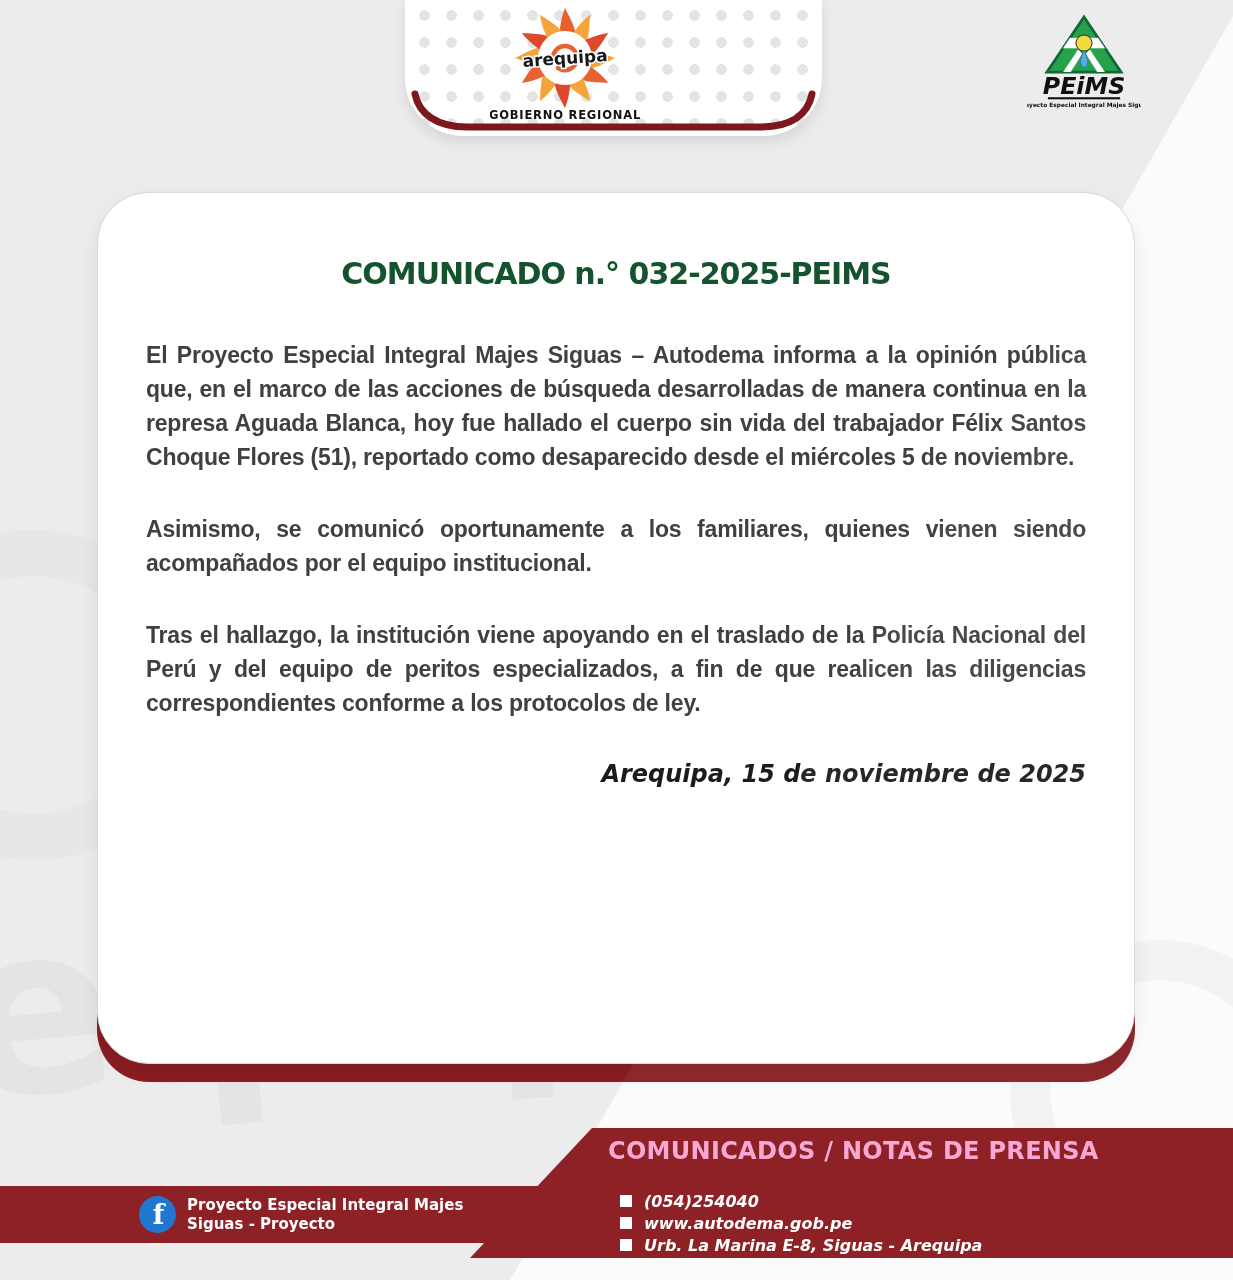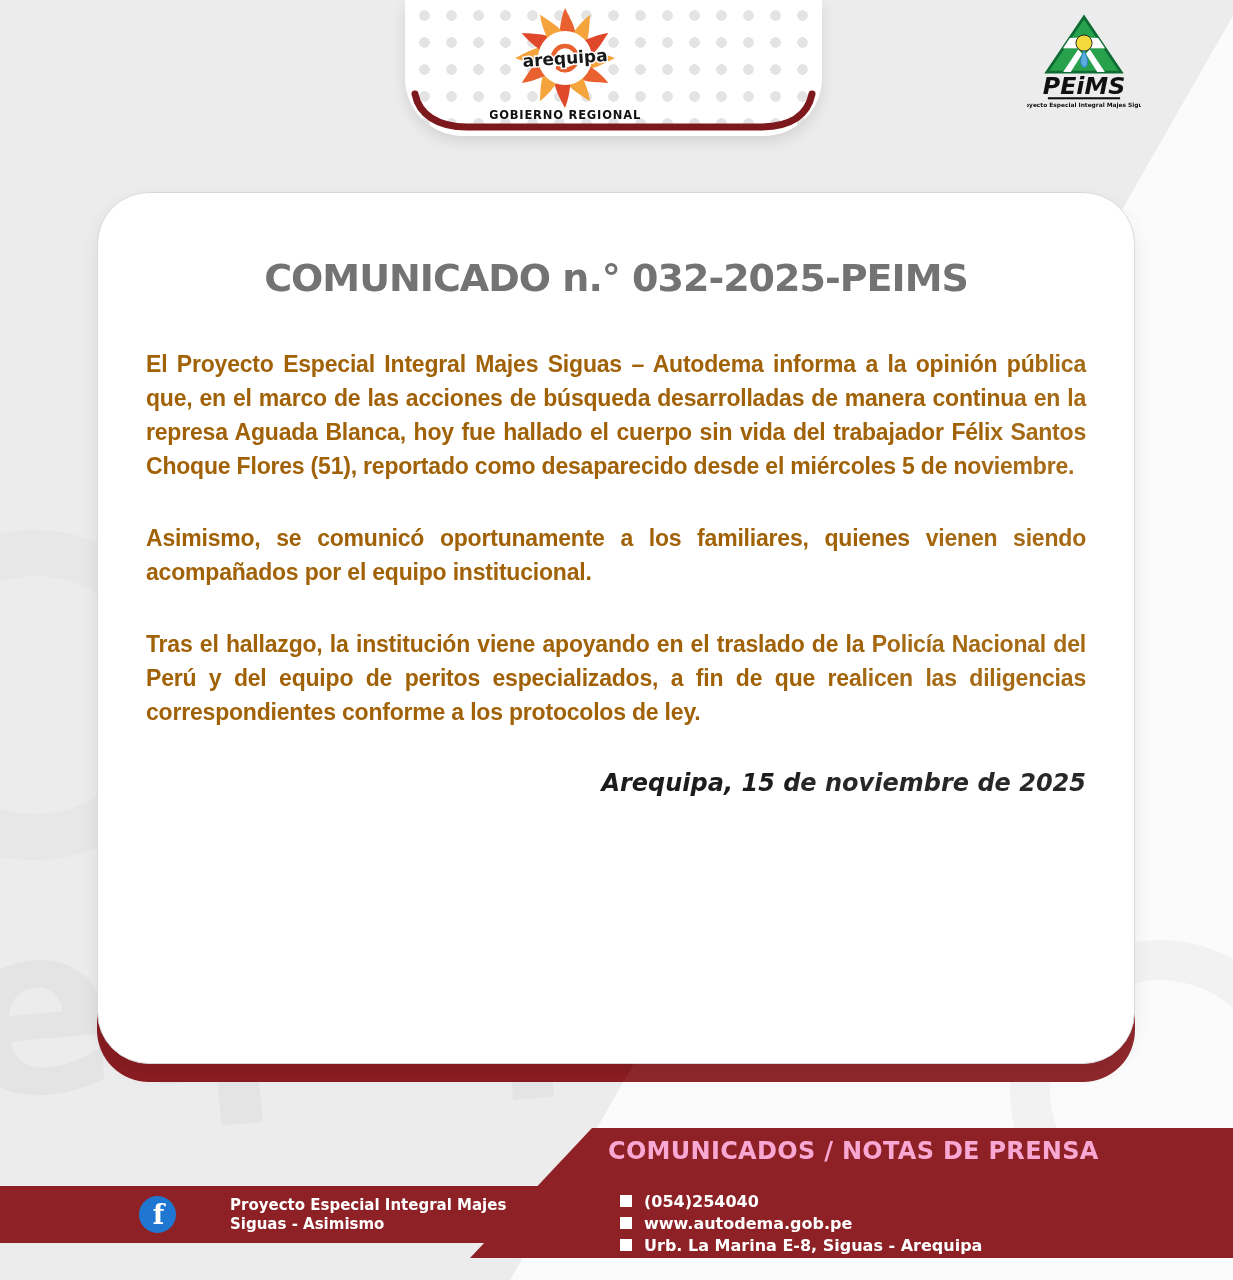--- a/index.html
+++ b/index.html
@@ -55,27 +55,27 @@
   }
   .main-card {
     position: absolute; left: 97px; top: 192px; width: 1038px; height: 872px; z-index: 3;
     background: #ffffff; border: 1px solid #d9d9d9; border-radius: 52px;
     padding: 52px 48px 0 48px;
     box-shadow: 0 8px 18px rgba(0,0,0,.08);
   }
   .doc-title {
     margin-top: 12px; margin-bottom: 46px;
     font-family: "DejaVu Sans", sans-serif; font-weight: bold;
-    font-size: 38px; line-height: 1.15; letter-spacing: -1px;
-    color: #737373; text-align: center; white-space: nowrap;
+    font-size: 30px; line-height: 1.15; letter-spacing: -1px;
+    color: #14532d; text-align: center; white-space: nowrap;
   }
   .doc-par {
     font-family: "Liberation Sans", sans-serif; font-weight: bold;
     font-size: 23px; line-height: 34px; letter-spacing: -0.2px;
-    color: #a16207; text-align: justify; margin-bottom: 38px;
+    color: #404040; text-align: justify; margin-bottom: 38px;
   }
   .doc-date {
     margin-top: 40px; text-align: right;
     font-family: "DejaVu Sans", sans-serif; font-weight: bold; font-style: italic;
     font-size: 24px; color: #1c1c1e;
   }
 
   
   .footer-block {
     position: absolute; left: 450px; top: 1128px; width: 783px; height: 130px; z-index: 7;
@@ -89,35 +89,35 @@
   }
   .footer-band {
     position: absolute; left: 0; top: 1186px; width: 1233px; height: 57px; z-index: 7;
     background: #8e2125;
   }
   .contact-list { position: absolute; left: 620px; top: 1190px; z-index: 8; }
   .contact-row { display: flex; align-items: center; height: 22px; }
   .bullet-square { width: 12px; height: 12px; background: #ffffff; margin-right: 12px; flex: none; }
   .contact-text {
     font-family: "DejaVu Sans", sans-serif; font-weight: bold;
-    font-size: 16px; color: #ffffff; white-space: nowrap;
+    font-size: 16px; color: #ffffff; white-space: nowrap; font-style: italic;
   }
   .fb-icon {
     position: absolute; left: 139px; top: 1196px; width: 37px; height: 37px; z-index: 8;
     background: #2077d2; border-radius: 50%;
     display: flex; align-items: center; justify-content: center;
   }
   .fb-f {
     font-family: "DejaVu Serif", serif; font-weight: bold;
     font-size: 27px; color: #ffffff; transform: translateX(1px);
   }
   .fb-label {
     position: absolute; left: 187px; top: 1196px; z-index: 8;
     font-family: "DejaVu Sans", sans-serif; font-weight: bold;
-    font-size: 15px; line-height: 19px; color: #ffffff; white-space: nowrap; margin-left: 43px;
+    font-size: 15px; line-height: 19px; color: #ffffff; white-space: nowrap;
   }
 
   svg text { font-family: "DejaVu Sans", sans-serif; }
 </style>
 </head>
 <body>
 
 <div id="screen">
 
   <div class="diag-stripe"></div>
@@ -229,16 +229,16 @@
       <span class="bullet-square"></span>
       <span class="contact-text">Urb. La Marina E-8, Siguas - Arequipa</span>
     </div>
   </div>
 
   <div class="fb-icon">
     <span class="fb-f">f</span>
   </div>
   <div class="fb-label">
     <div>Proyecto Especial Integral Majes</div>
-    <div>Siguas - Asimismo</div>
+    <div>Siguas - Proyecto</div>
   </div>
 
 </div>
 
 </body></html>

